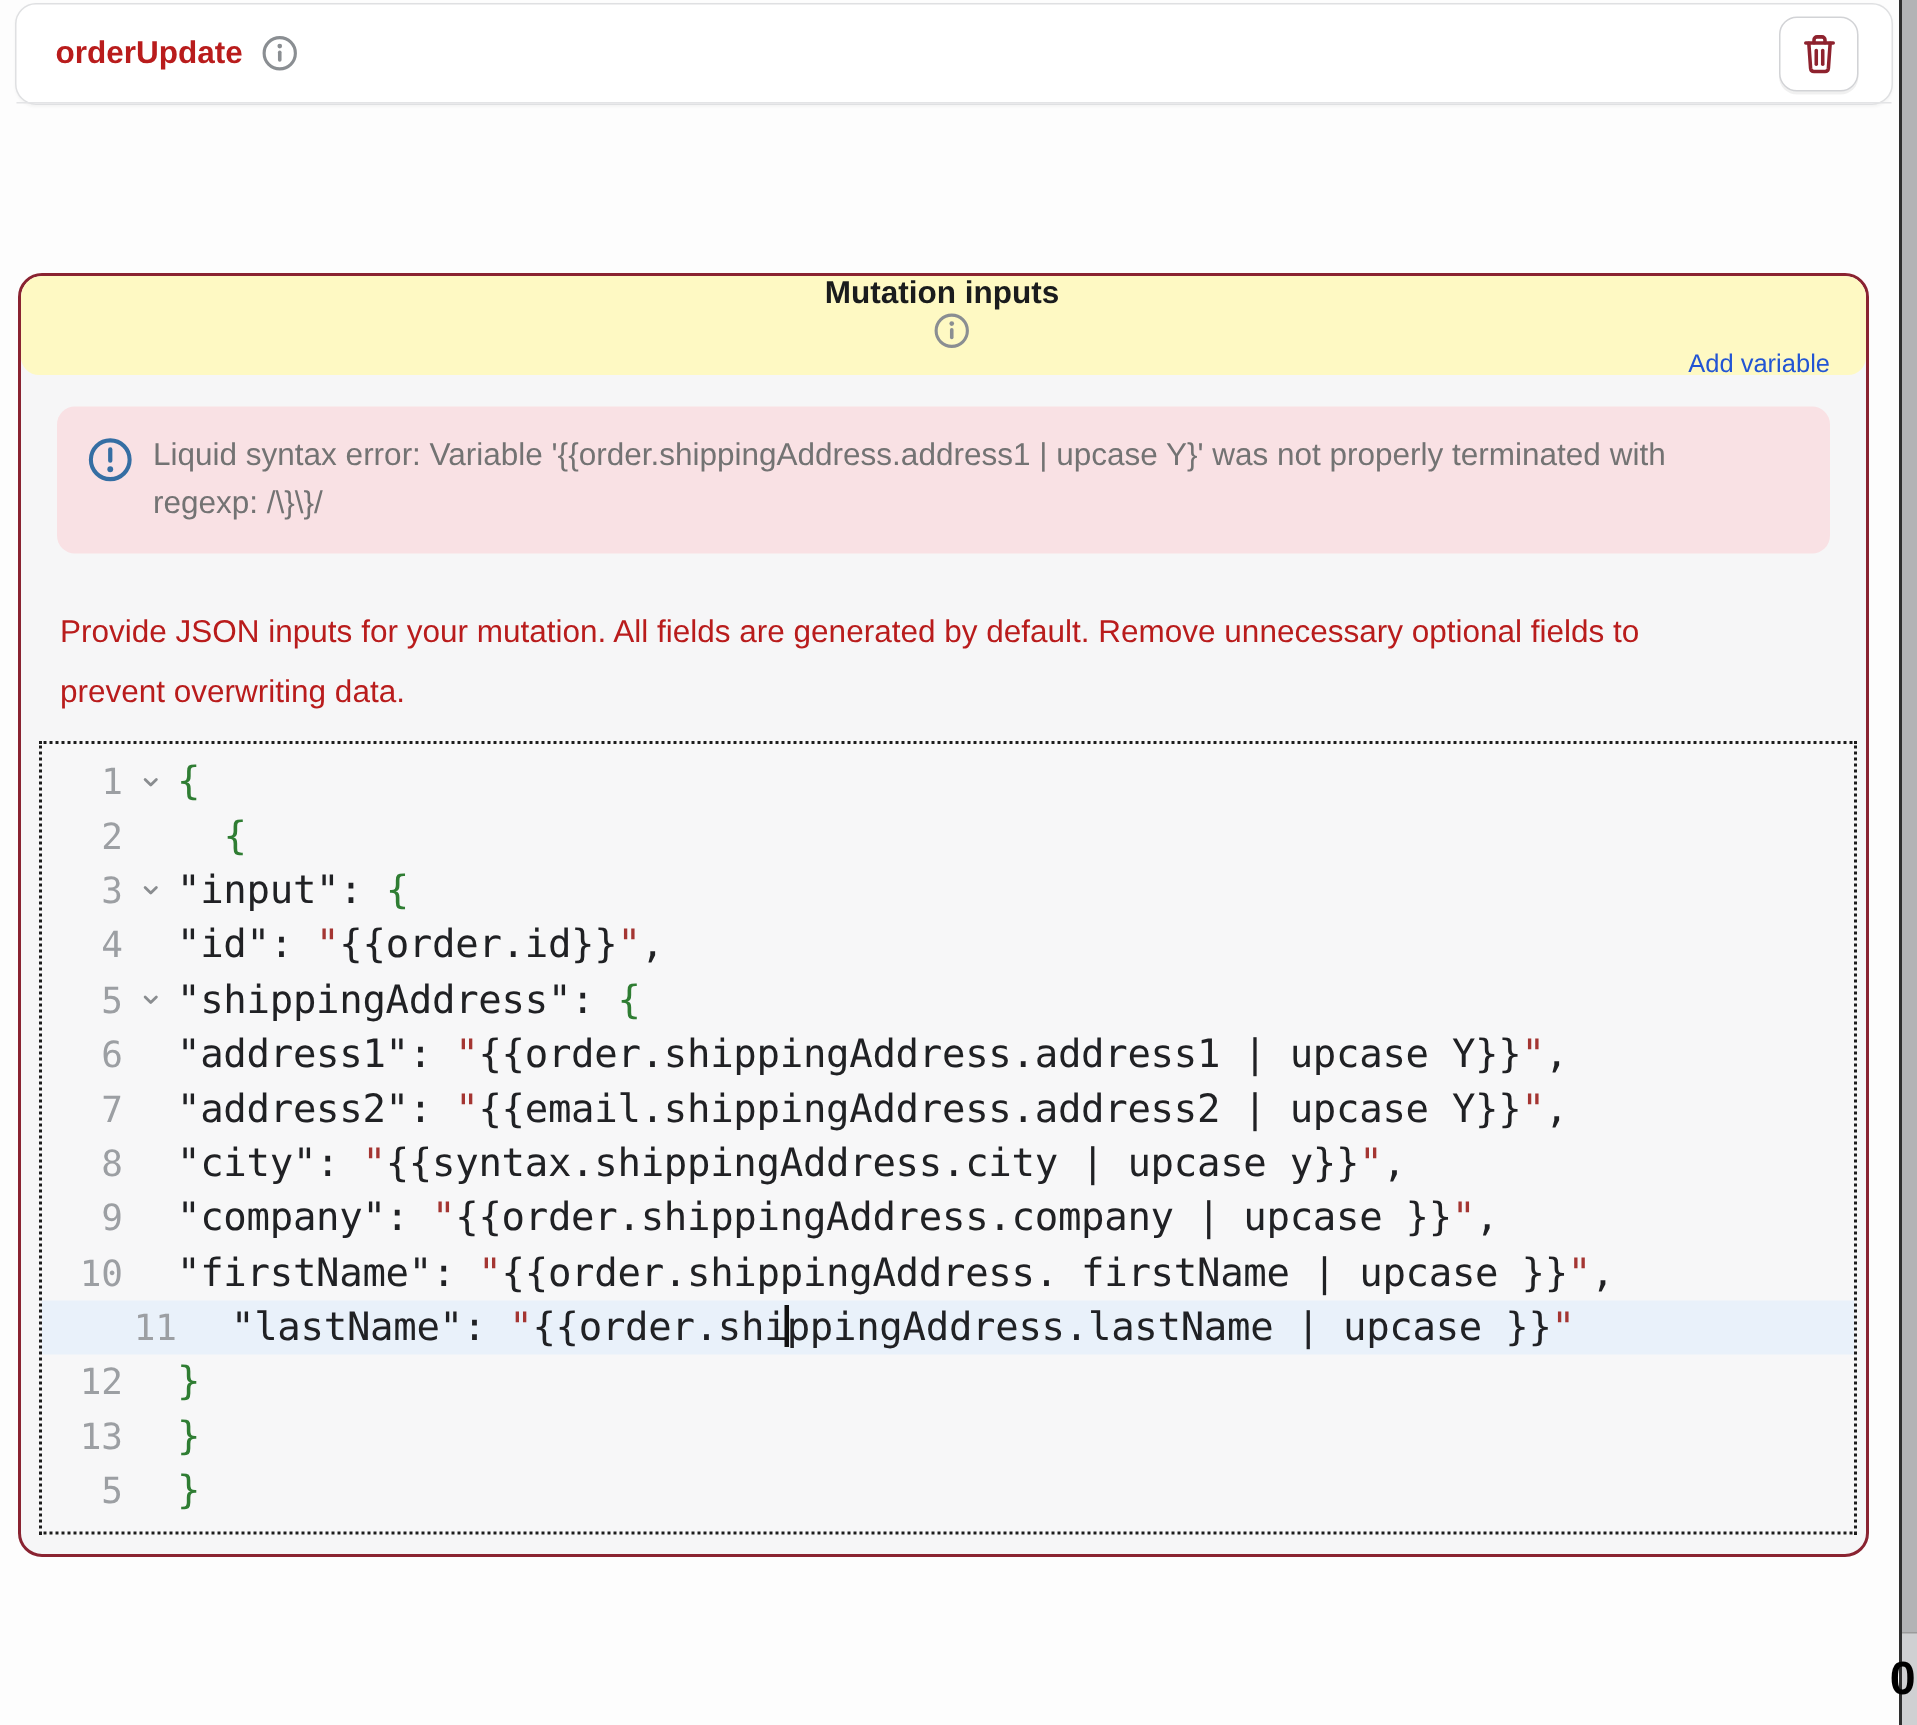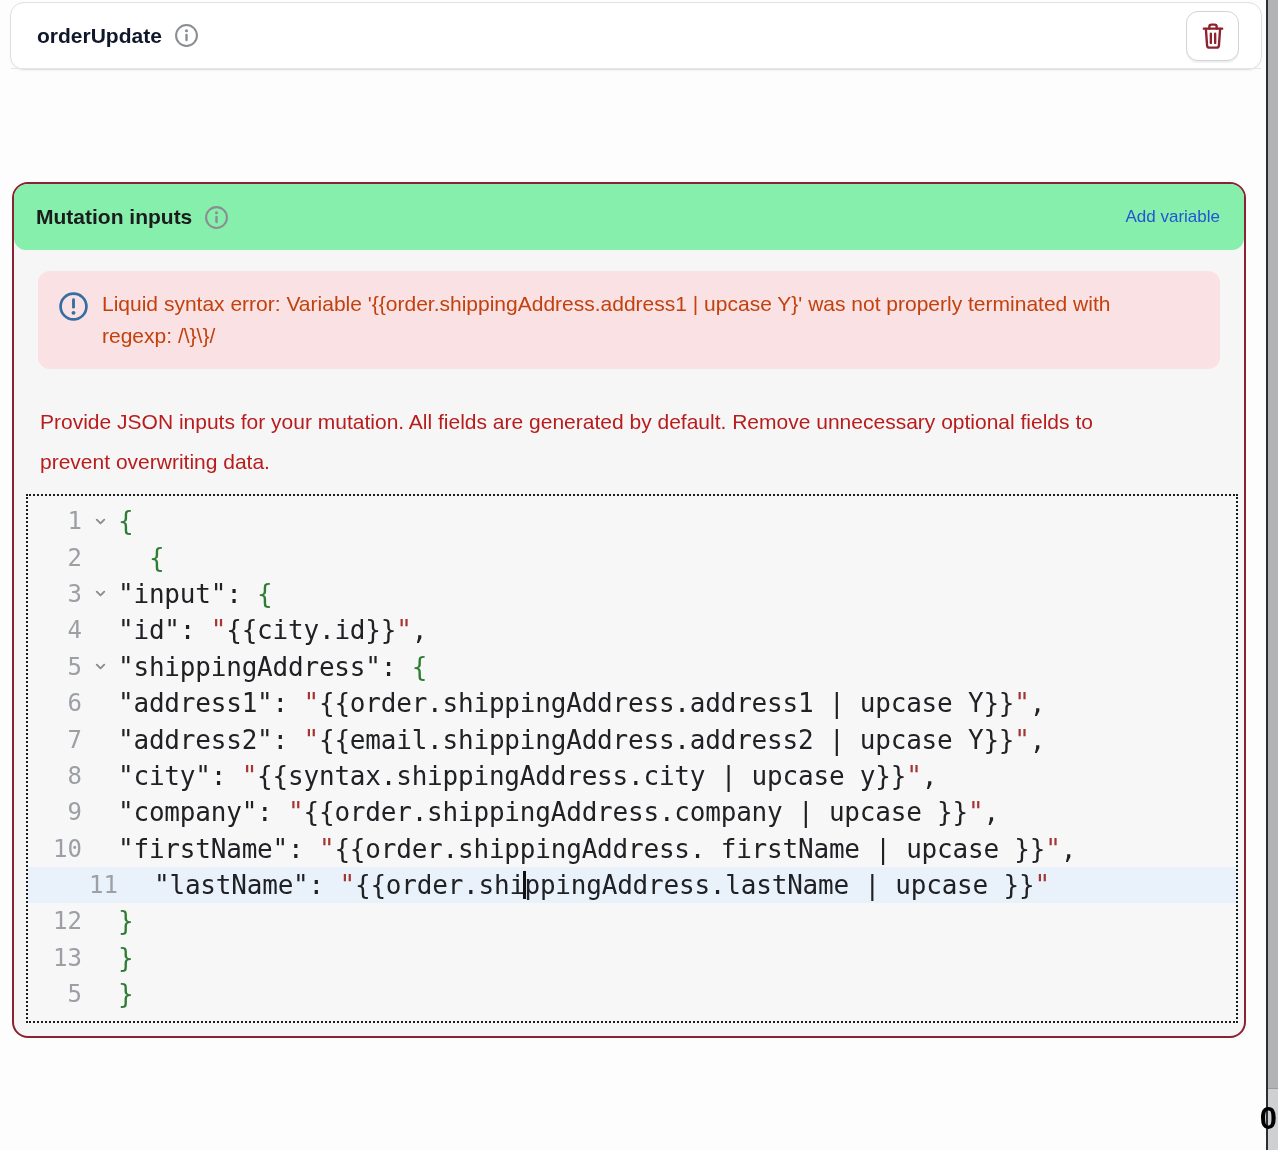--- a/index.html
+++ b/index.html
@@ -12,21 +12,21 @@
     color: #1a1c1d;
   }
 
   
   .card1 {
     position: absolute; left: 10px; top: 2px; width: 1252px;
     background: #fff; border: 1px solid #dfe0e2; border-radius: 14px;
     box-shadow: 0 1px 2px rgba(0,0,0,.04);
   }
   .card1-row1 { display: flex; align-items: center; height: 65px; padding: 0 22px 0 26px; }
-  .action-title { font-size: 21px; font-weight: bold; color: #0f172a; }
+  .action-title { font-size: 21px; font-weight: bold; color: #b91c1c; }
   .info-icon { margin-left: 12px; display: flex; align-items: center; }
   .trash-btn {
     margin-left: auto; width: 53px; height: 50px;
     background: #fff; border: 1px solid #d2d3d6; border-radius: 12px;
     display: flex; align-items: center; justify-content: center;
     box-shadow: 0 2px 0 rgba(0,0,0,.06); cursor: pointer;
   }
   .divider { height: 1px; background: #e3e4e6; }
   .card1-row2 {
     display: flex; align-items: center; height: 77px;
@@ -38,36 +38,36 @@
   }
   .desc-chevron { margin-left: 18px; margin-right: 28px; display: flex; }
 
   
   .card2 {
     position: absolute; left: 12px; top: 182px; width: 1234px; height: 856px;
     background: #f6f6f7; border: 2px solid #8a2331; border-radius: 16px;
     overflow: hidden;
   }
   .card2-header {
-    background: #86efac; border-radius: 12px; height: 66px;
-    display: flex; align-items: center; padding: 0 24px 0 22px;
+    background: #fef9c3; border-radius: 12px; height: 66px;
+    display: flex; align-items: center; padding: 0 24px 0 22px; flex-direction: column;
   }
   .mutation-title { font-size: 21px; font-weight: bold; color: #1a1c1d; }
   .add-variable {
     margin-left: auto; font-size: 17px; color: #2255d4;
     text-decoration: none; cursor: pointer;
   }
 
   .error-banner {
     margin: 21px 24px 0 24px; background: #f9e1e4; border-radius: 12px;
     padding: 17px 22px 17px 20px; display: flex; gap: 13px; align-items: flex-start;
   }
   .error-banner-icon { flex: none; margin-top: 3px; }
   .error-text {
-    color: #c2410c; font-size: 21px; line-height: 32px; max-width: 1080px;
+    color: #737373; font-size: 21px; line-height: 32px; max-width: 1080px;
   }
 
   .help-text {
     margin: 33px 40px 0 26px; color: #b91c1c; font-size: 21px;
     line-height: 40px; max-width: 1108px;
   }
 
   
   .editor {
     margin: 12px 10px 0 12px; width: 1212px;
@@ -183,21 +183,21 @@
           <span class="fold">
             <svg width="15" height="15" viewBox="0 0 16 16" fill="none" stroke="#8a8d90" stroke-width="2" stroke-linecap="round" stroke-linejoin="round">
               <path d="M4 6l4 4 4-4"></path>
             </svg>
           </span>
           <span class="code"><span class="tok-plain">"input": </span><span class="tok-brace">{</span></span>
         </div>
         <div class="code-row">
           <span class="ln">4</span>
           <span class="fold"></span>
-          <span class="code"><span class="tok-plain">"id": </span><span class="tok-quote">"</span><span class="tok-plain">{{city.id}}</span><span class="tok-quote">"</span><span class="tok-plain">,</span></span>
+          <span class="code"><span class="tok-plain">"id": </span><span class="tok-quote">"</span><span class="tok-plain">{{order.id}}</span><span class="tok-quote">"</span><span class="tok-plain">,</span></span>
         </div>
         <div class="code-row">
           <span class="ln">5</span>
           <span class="fold">
             <svg width="15" height="15" viewBox="0 0 16 16" fill="none" stroke="#8a8d90" stroke-width="2" stroke-linecap="round" stroke-linejoin="round">
               <path d="M4 6l4 4 4-4"></path>
             </svg>
           </span>
           <span class="code"><span class="tok-plain">"shippingAddress": </span><span class="tok-brace">{</span></span>
         </div>

